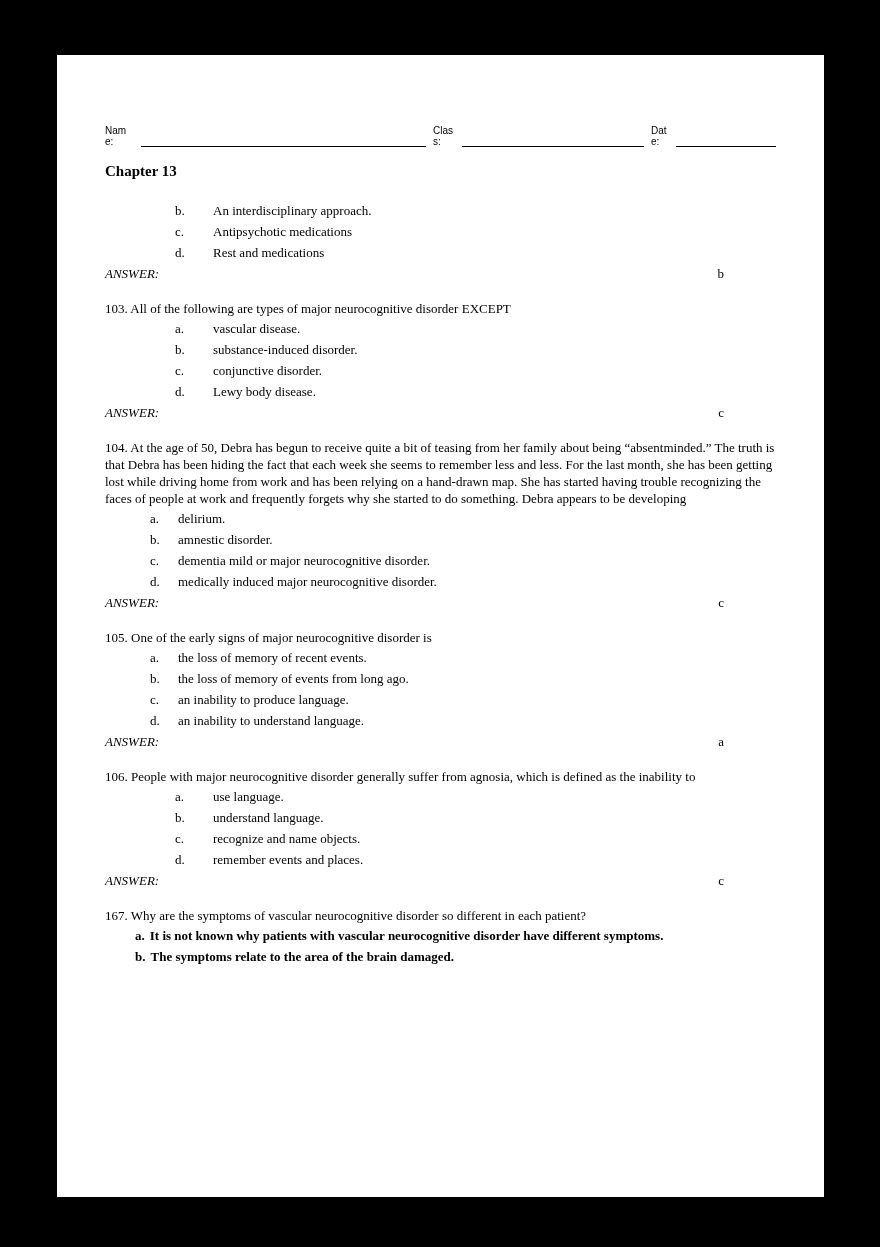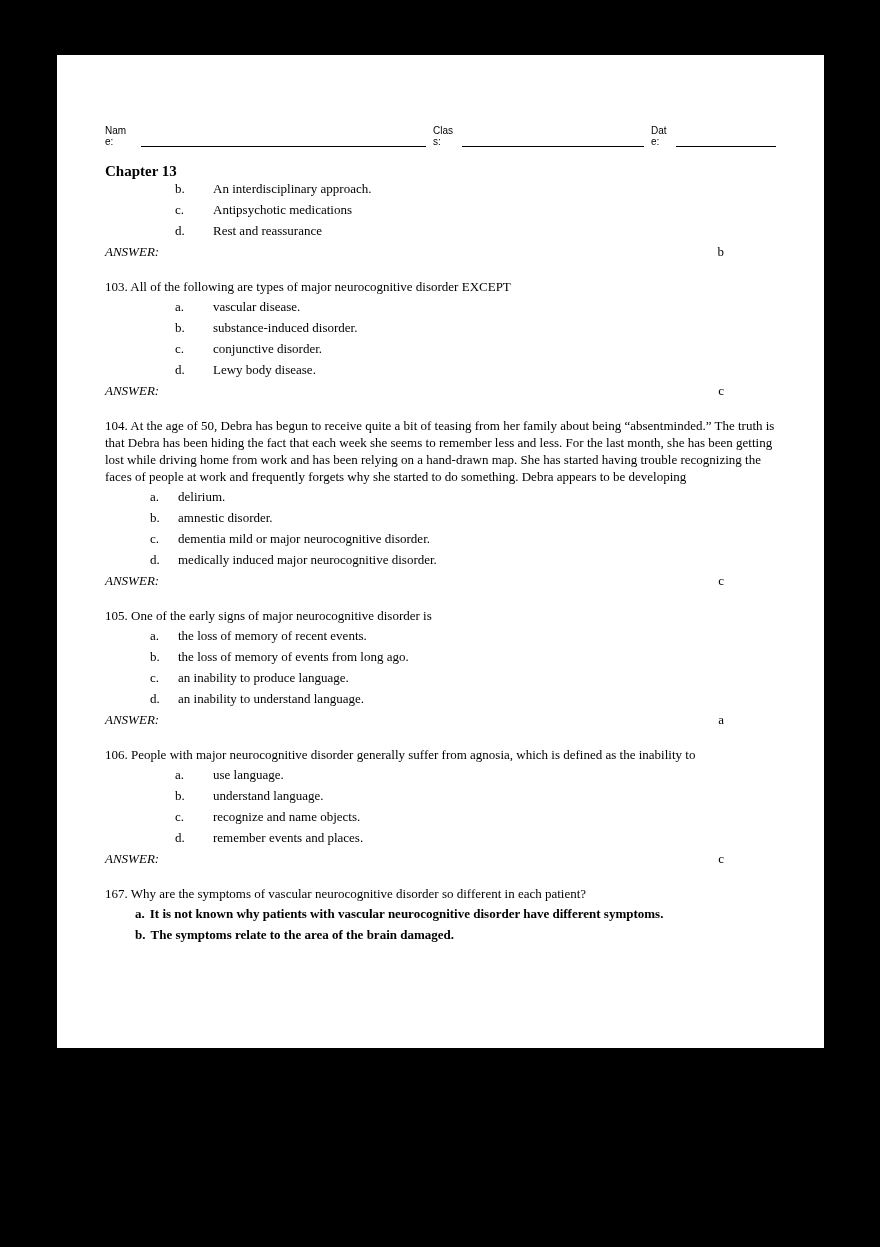--- a/index.html
+++ b/index.html
@@ -12,21 +12,21 @@
     height: 1247px;
     position: relative;
     font-family: "Liberation Serif", serif;
     color: #000;
   }
   .page {
     position: absolute;
     left: 57px;
     top: 55px;
     width: 767px;
-    height: 993px;
+    height: 1142px;
     background: #ffffff;
     box-sizing: border-box;
     padding: 50px 48px 0 48px;
     overflow: hidden;
   }
   
   .hdr {
     display: flex;
     justify-content: space-between;
     align-items: flex-end;
@@ -44,20 +44,21 @@
     height: 12px;
   }
   .line-name  { width: 285px; margin-left: 8px; }
   .line-class { width: 182px; margin-left: 7px; }
   .line-date  { width: 100px; margin-left: 8px; }
   
   .chapter {
     font-size: 15px;
     font-weight: bold;
     margin-top: 16px;
+    margin-bottom: 22px;
   }
   
   .content { font-size: 13px; line-height: 17px; }
   .q-text { margin-bottom: 3px; }
   .option { display: flex; margin-bottom: 4px; }
   .opt-letter { flex: 0 0 auto; }
   .style-wide   .opt-letter { margin-left: 70px; width: 38px; }
   .style-narrow .opt-letter { margin-left: 45px; width: 28px; }
   .style-inline .option { display: block; margin-left: 30px; font-weight: bold; }
   .style-inline .opt-letter { margin: 0 5px 0 0; width: auto; display: inline; }
@@ -99,21 +100,21 @@
           <div class="option">
             <span class="opt-letter">b.</span>
             <span class="opt-text">An interdisciplinary approach.</span>
           </div>
           <div class="option">
             <span class="opt-letter">c.</span>
             <span class="opt-text">Antipsychotic medications</span>
           </div>
           <div class="option">
             <span class="opt-letter">d.</span>
-            <span class="opt-text">Rest and reassurance</span>
+            <span class="opt-text">Rest and medications</span>
           </div>
         </div>
         <div class="answer-row">
           <span class="answer-label">ANSWER:</span>
           <span class="answer-value">b</span>
         </div>
       </div>
       <div class="question">
         <div class="q-text">103. All of the following are types of major neurocognitive disorder EXCEPT</div>
         <div class="options style-wide">

